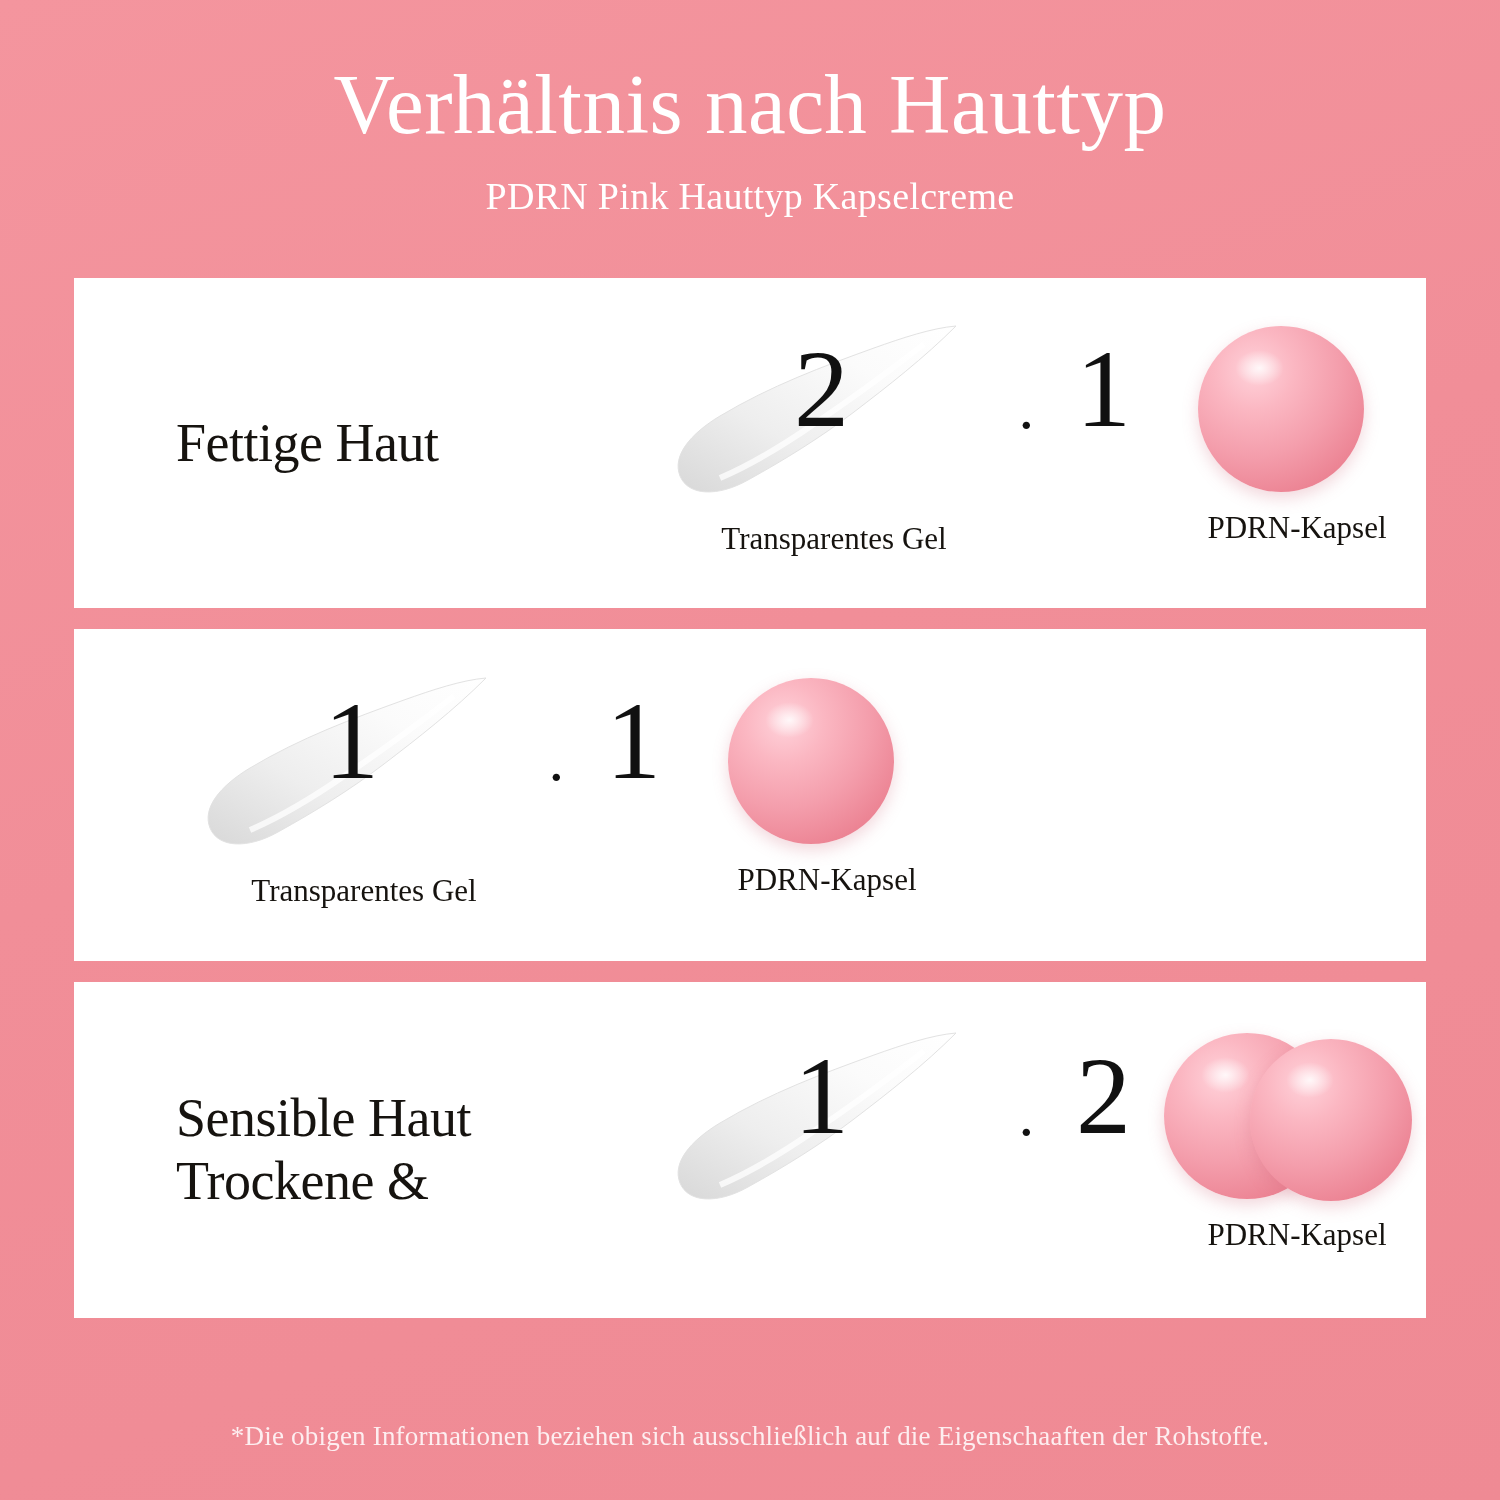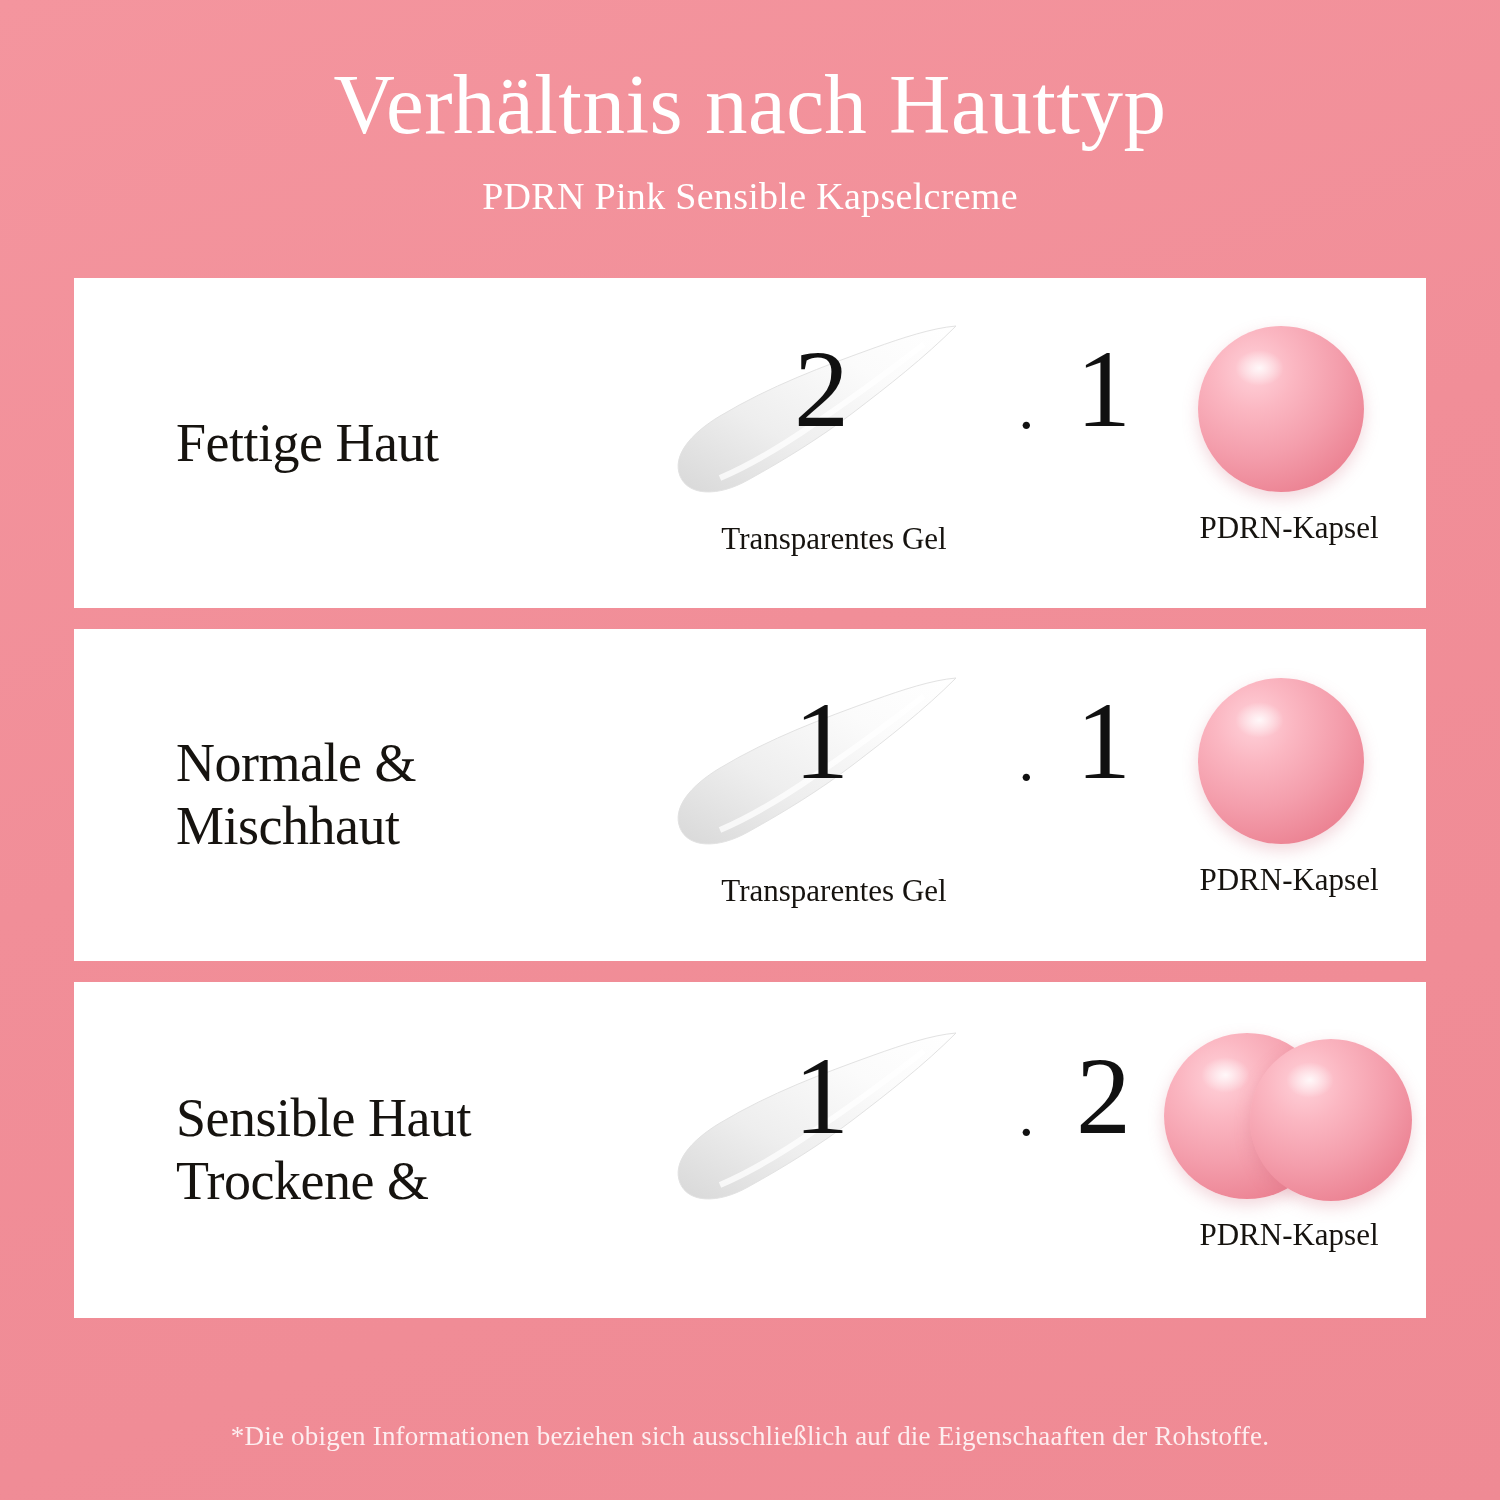--- a/index.html
+++ b/index.html
@@ -171,21 +171,21 @@
     height: 22%;
     border-radius: 50%;
     background: radial-gradient(ellipse at center, rgba(255,255,255,0.85) 0%, rgba(255,255,255,0) 70%);
   }
   .pearl-a { width: 166px; height: 166px; left: 0; top: 0; }
   .pearl-b { width: 162px; height: 162px; left: 86px; top: 6px; }
   .pearl-single { width: 166px; height: 166px; left: 34px; top: 0; }
 
   .cap-caption {
     position: absolute;
-    left: 60px;
+    left: 68px;
     top: 182px;
     width: 330px;
     text-align: center;
     font-family: "Liberation Serif", serif;
     font-size: 31px;
     color: #16130f;
   }
 
   
   .footnote {
@@ -200,21 +200,21 @@
     letter-spacing: 0.2px;
   }
 </style>
 </head>
 <body>
 
 <div class="poster">
 
   <div class="header">
     <h1 class="title">Verhältnis nach Hauttyp</h1>
-    <p class="subtitle">PDRN Pink Sensible Kapselcreme</p>
+    <p class="subtitle">PDRN Pink Hauttyp Kapselcreme</p>
   </div>
 
   <div class="cards">
 
     <div class="card card-1">
       <div class="skin-label">
         <span class="line">Fettige Haut</span>
       </div>
       <div class="ratio-area">
 
@@ -242,24 +242,20 @@
           <div class="pearl-wrap">
             <div class="pearl pearl-single"></div>
           </div>
           <div class="cap-caption">PDRN-Kapsel</div>
         </div>
 
       </div>
     </div>
 
     <div class="card card-2">
-      <div class="skin-label">
-        <span class="line">Normale &amp;</span>
-        <span class="line">Mischhaut</span>
-      </div>
       <div class="ratio-area">
 
         <div class="gel-group">
           <svg class="gel-svg" viewBox="0 0 300 200">
             <defs>
               <linearGradient id="gelg2" x1="0" y1="1" x2="1" y2="0">
                 <stop offset="0%" stop-color="#d8d8d8"></stop>
                 <stop offset="35%" stop-color="#eeeeee"></stop>
                 <stop offset="70%" stop-color="#fbfbfb"></stop>
                 <stop offset="100%" stop-color="#ffffff"></stop>

